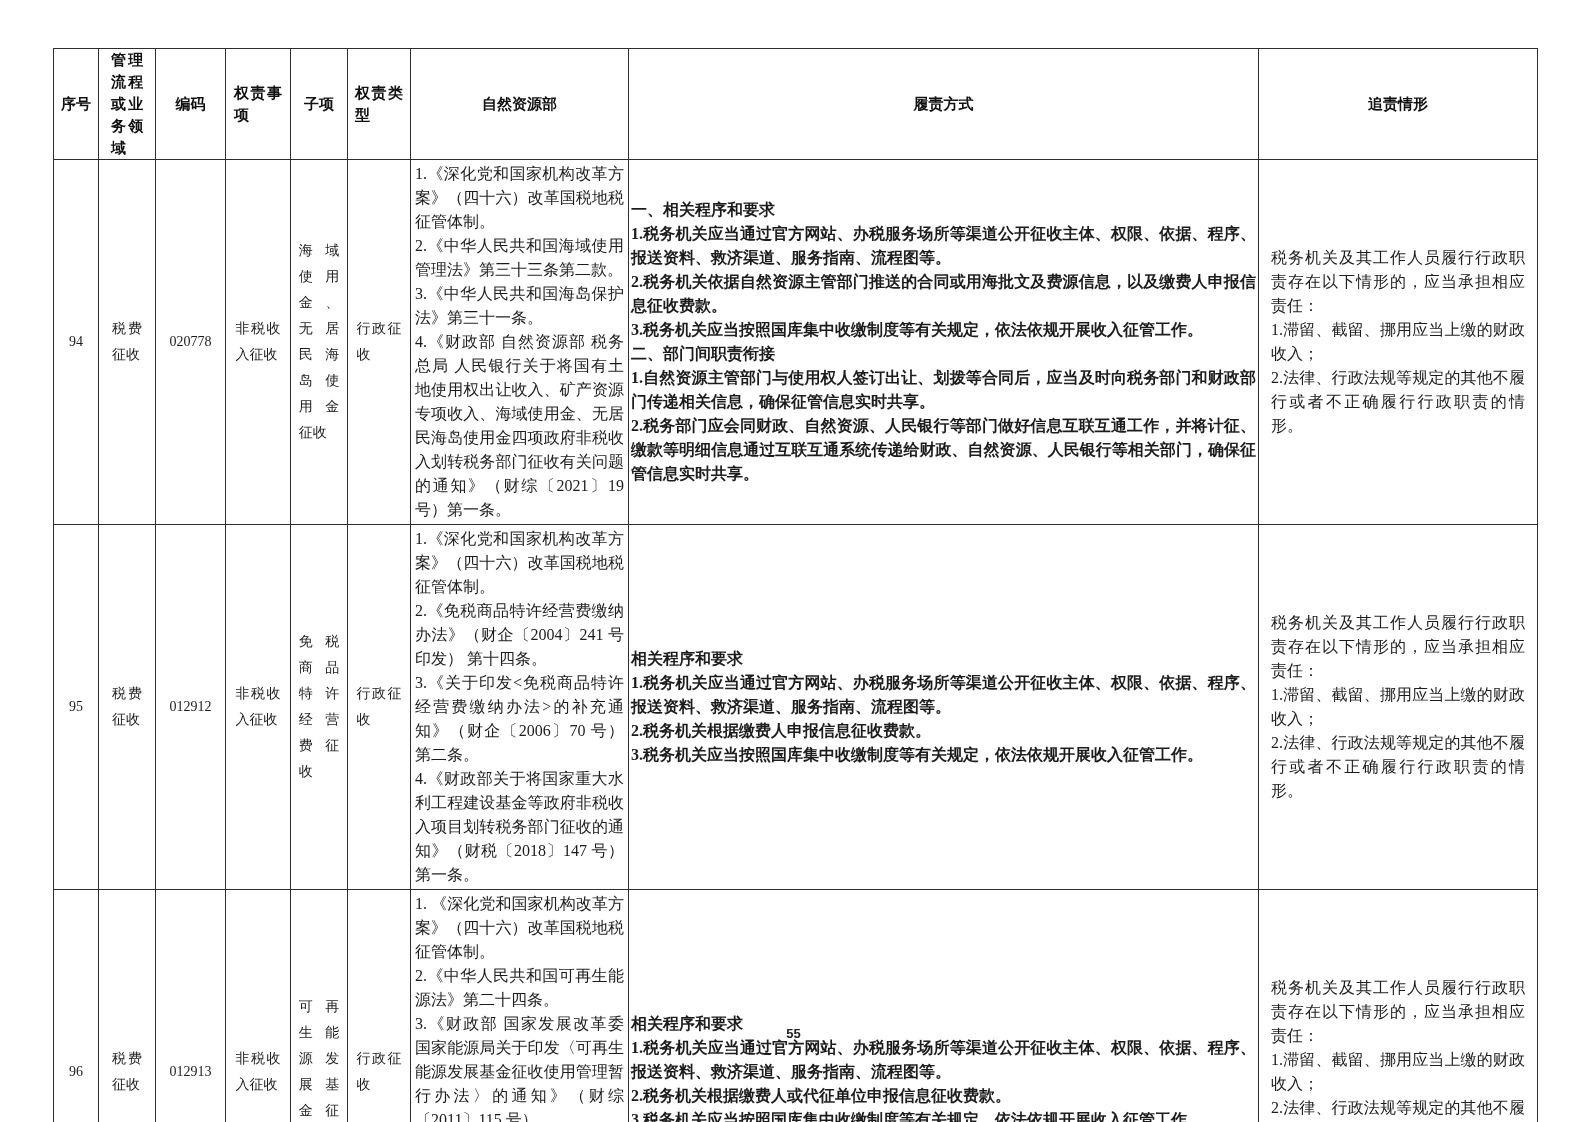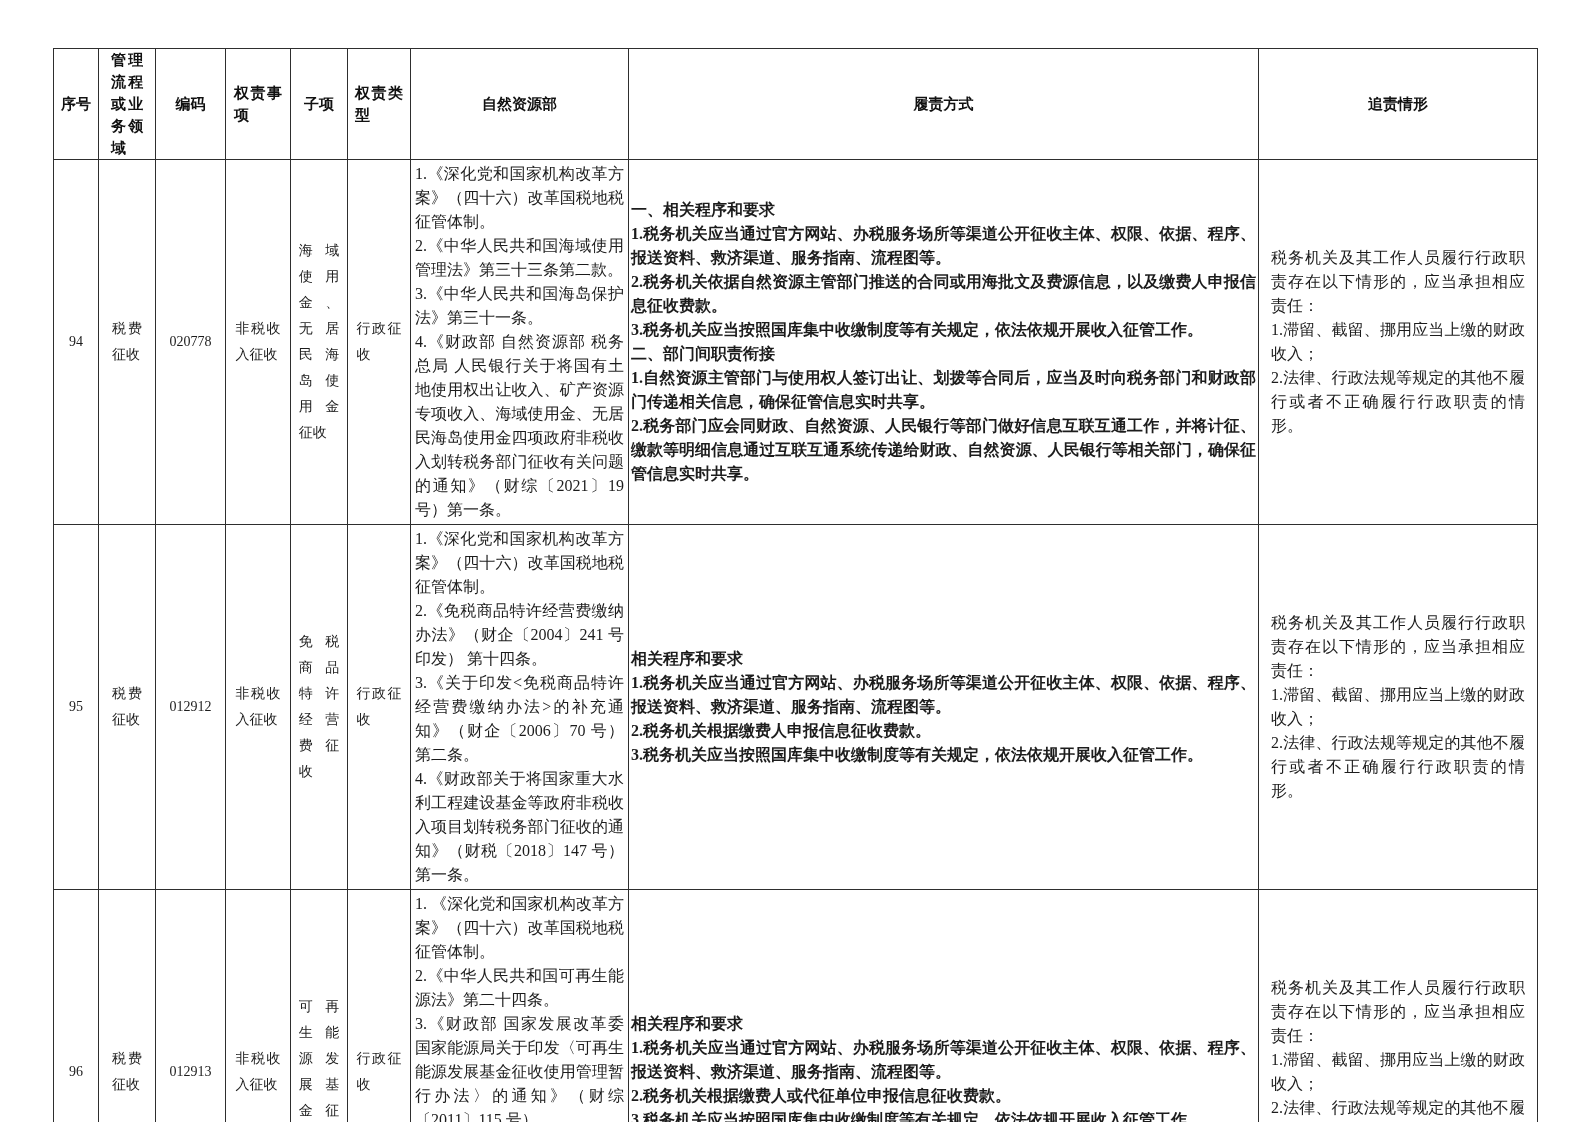--- a/index.html
+++ b/index.html
@@ -186,14 +186,15 @@
           </td>
         <td class="account">
             <div class="txt">税务机关及其工作人员履行行政职责存在以下情形的，应当承担相应责任：
 1.滞留、截留、挪用应当上缴的财政收入；
 2.法律、行政法规等规定的其他不履行或者不正确履行行政职责的情形。</div>
           </td>
       </tr>
     </tbody>
   </table>
 
+  <div class="pageno">55</div>
 
 </div>
 
 </body></html>

